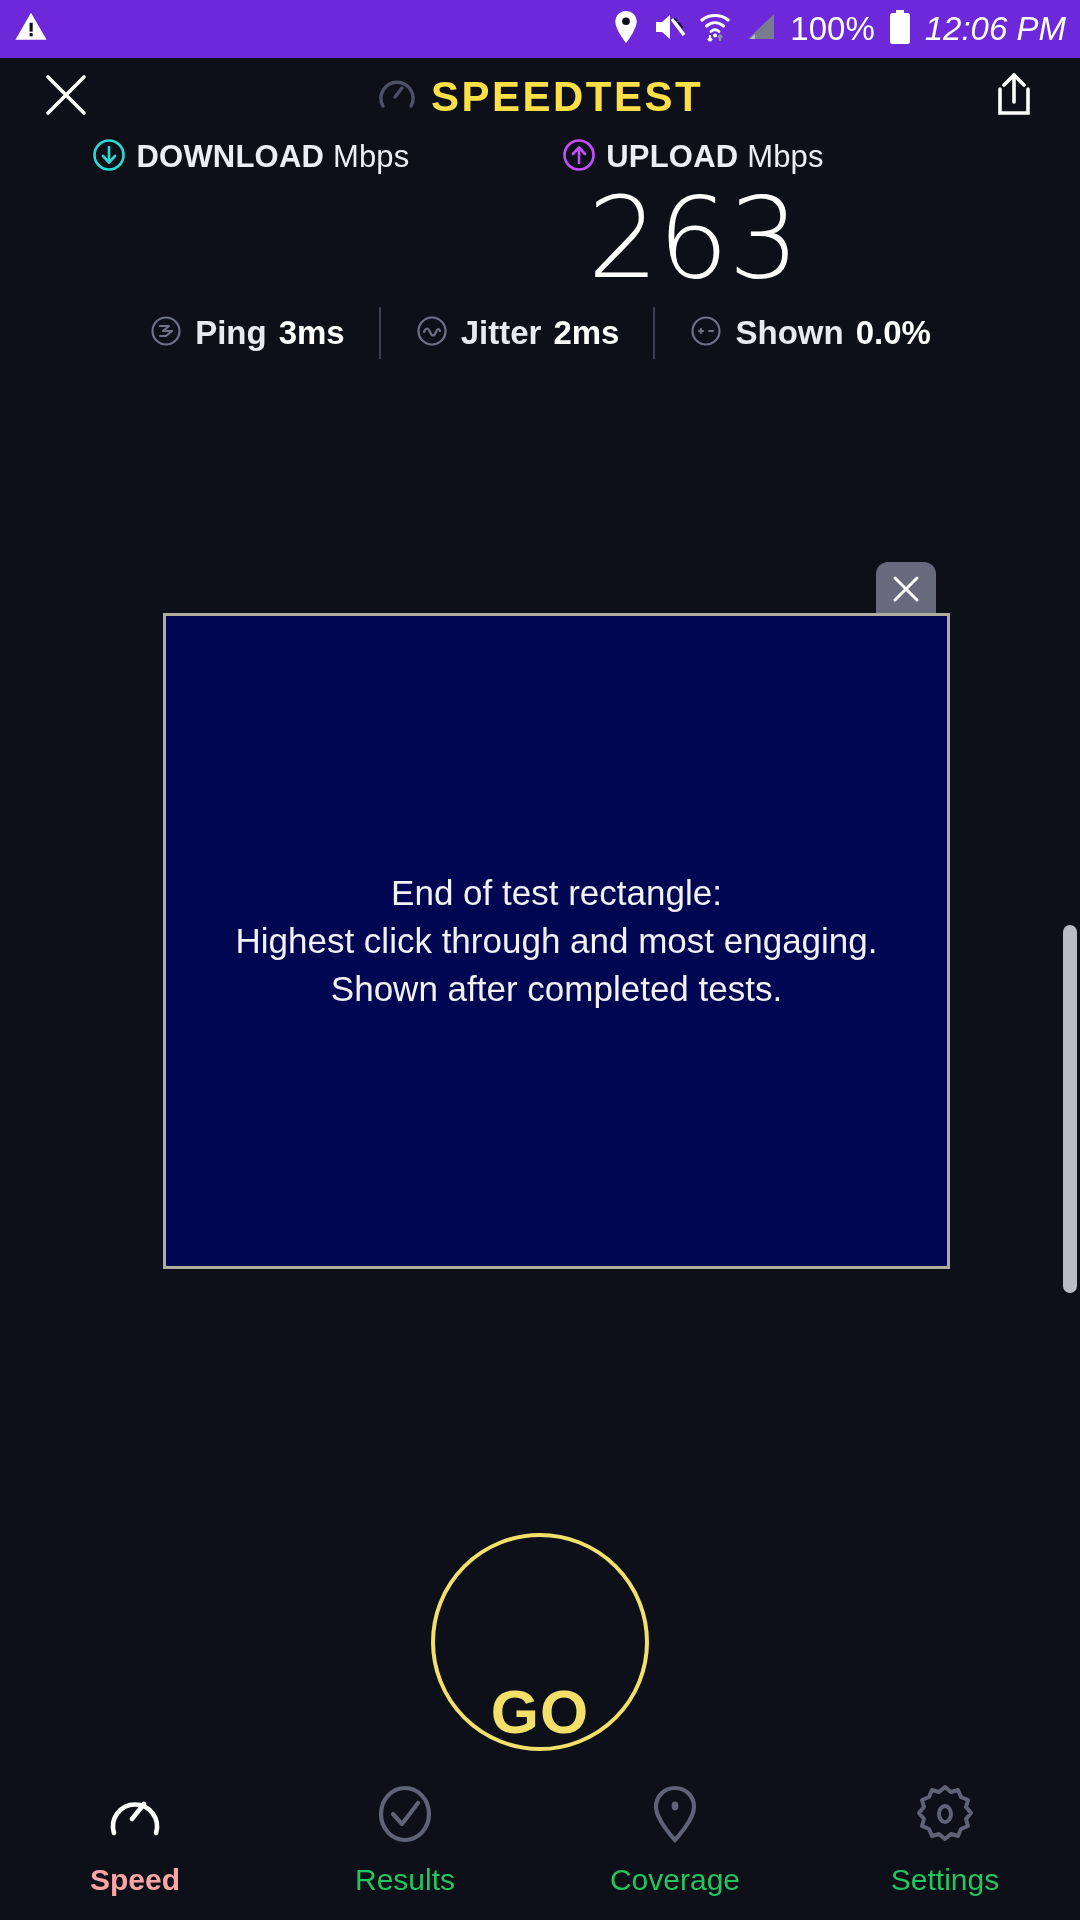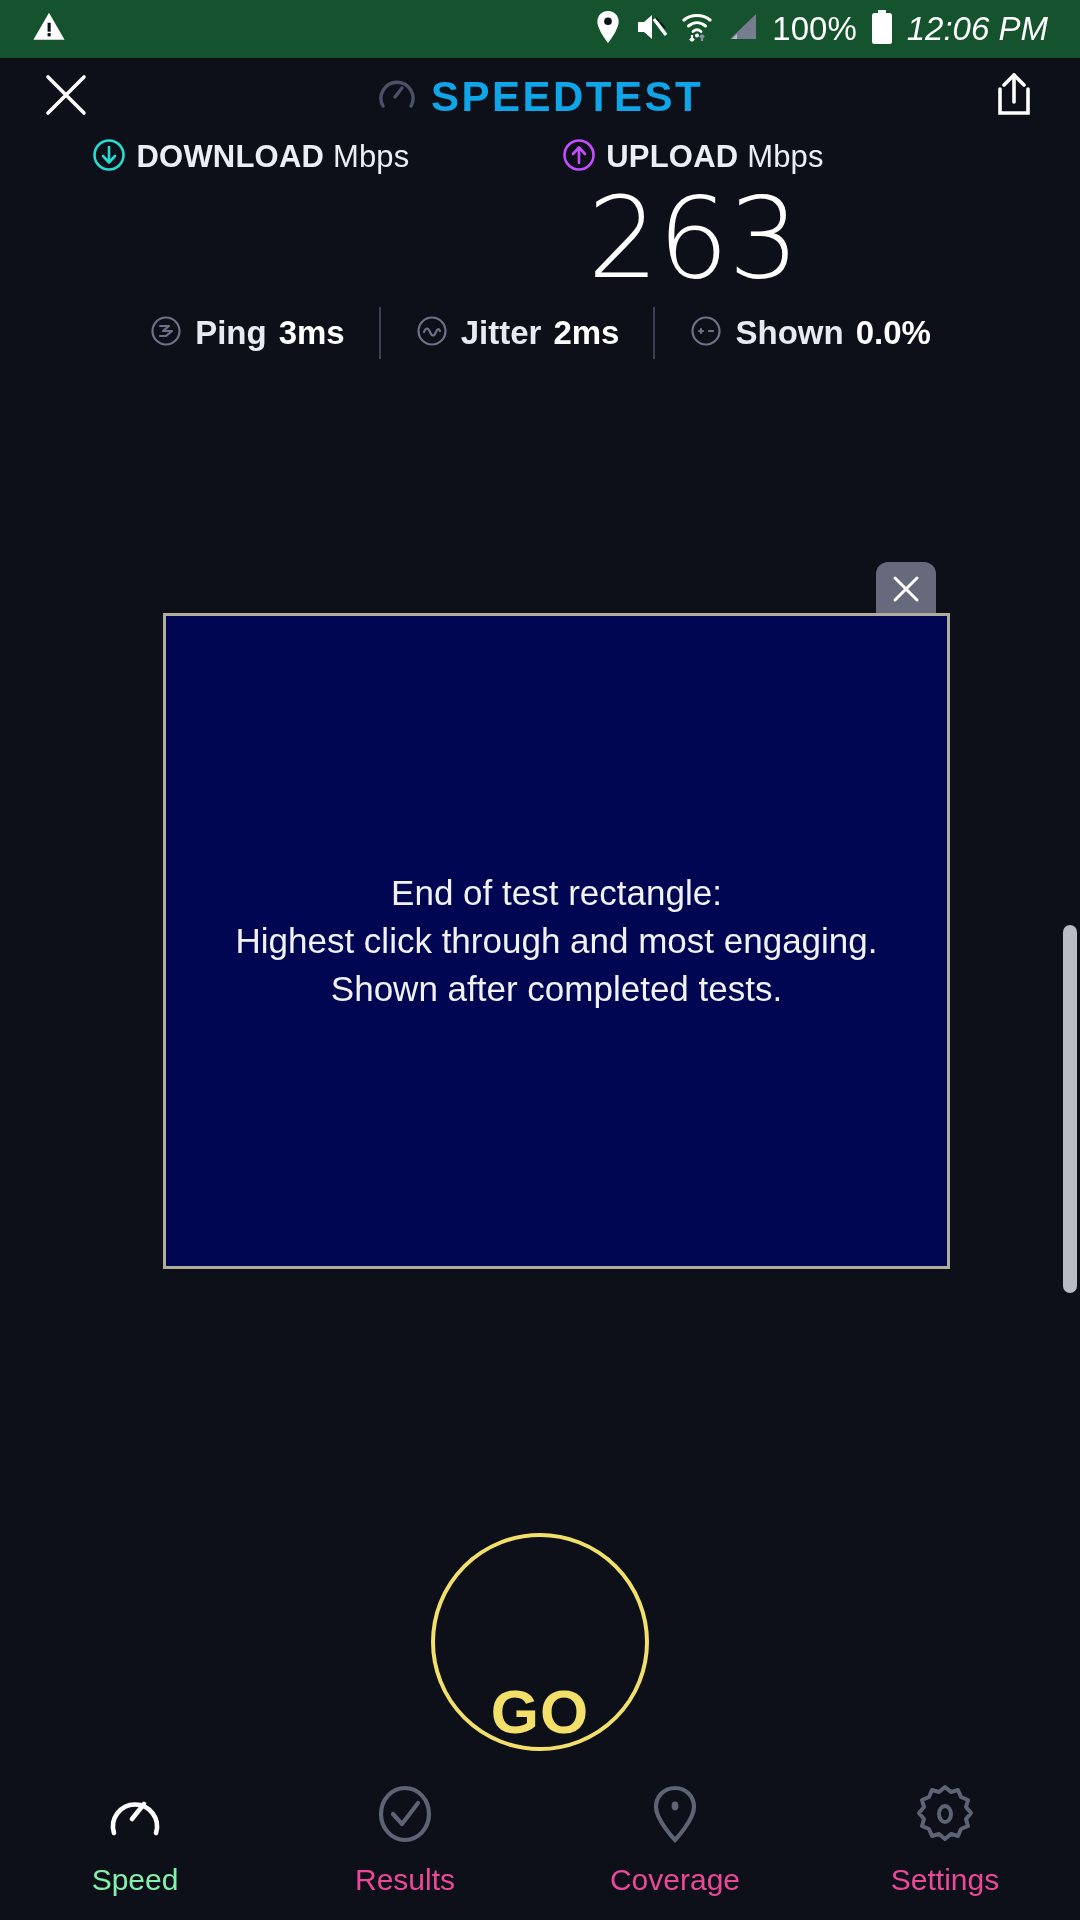--- a/index.html
+++ b/index.html
@@ -9,22 +9,22 @@
     font-family: "Liberation Sans", sans-serif;
     overflow: hidden;
   }
   body { position: relative; }
 
   
   #status-bar {
     position: absolute; top: 0; left: 0;
     width: 1080px; height: 58px;
     display: flex; align-items: center;
-    background: #14532d;
-    padding: 0 32px;
+    background: #6d28d9;
+    padding: 0 14px;
   }
   #status-left { display: flex; align-items: center; gap: 10px; }
   #status-right {
     margin-left: auto; display: flex; align-items: center; gap: 14px;
   }
   .sb-icon { display: block; }
   #battery-pct {
     color: #ffffff; font-size: 33px; letter-spacing: 0px;
     font-family: "Liberation Sans", sans-serif;
   }
@@ -47,21 +47,21 @@
   #share-button {
     position: absolute; right: 36px; top: 50%;
     transform: translateY(-50%);
     width: 60px; height: 60px;
     display: flex; align-items: center; justify-content: center;
   }
   #brand-wrap {
     display: flex; align-items: center; gap: 14px;
   }
   #brand-title {
-    color: #0ea5e9;
+    color: #fde047;
     font-size: 42px;
     letter-spacing: 2.5px;
     font-weight: bold;
   }
 
   
   #results {
     position: absolute; top: 138px; left: 0; width: 944px;
   }
   #speed-row {
@@ -164,22 +164,22 @@
     display: flex; align-items: center;
     background: #0d1018;
   }
   .nav-item {
     flex: 1;
     display: flex; flex-direction: column;
     align-items: center; justify-content: center;
     gap: 14px;
   }
   .nav-label { font-size: 30px; }
-  .nav-item.active .nav-label { color: #86efac; }
-  .nav-item.inactive .nav-label { color: #ec4899; }
+  .nav-item.active .nav-label { color: #fca5a5; font-weight: bold; }
+  .nav-item.inactive .nav-label { color: #22c55e; }
 </style>
 </head>
 <body>
 
 <div id="status-bar">
   <div id="status-left">
     <span class="sb-icon">
       <svg width="34" height="34" viewBox="0 0 24 24">
           <path d="M12 2 L23 21 H1 Z" fill="#ffffff"></path>
           <rect x="11" y="9" width="2.2" height="6.3" fill="#0d1018"></rect>

